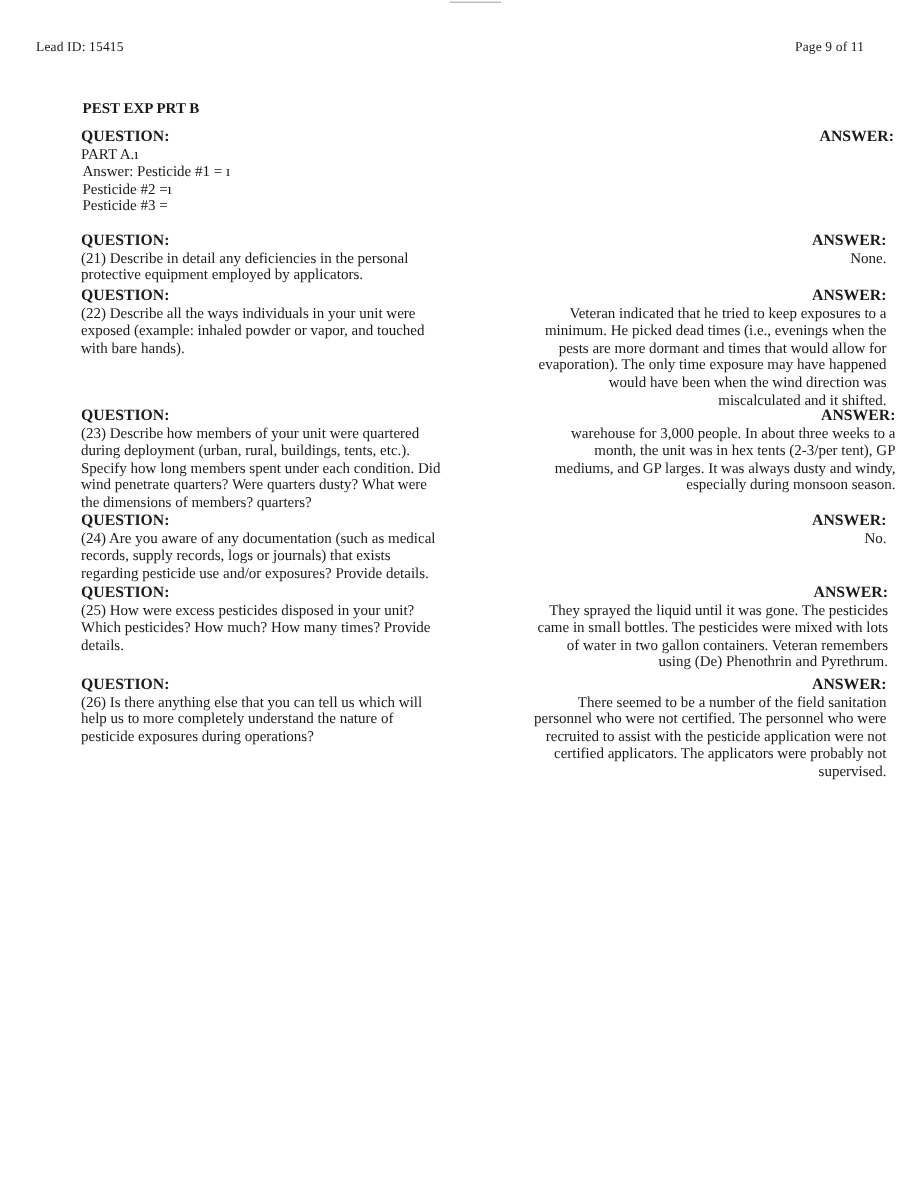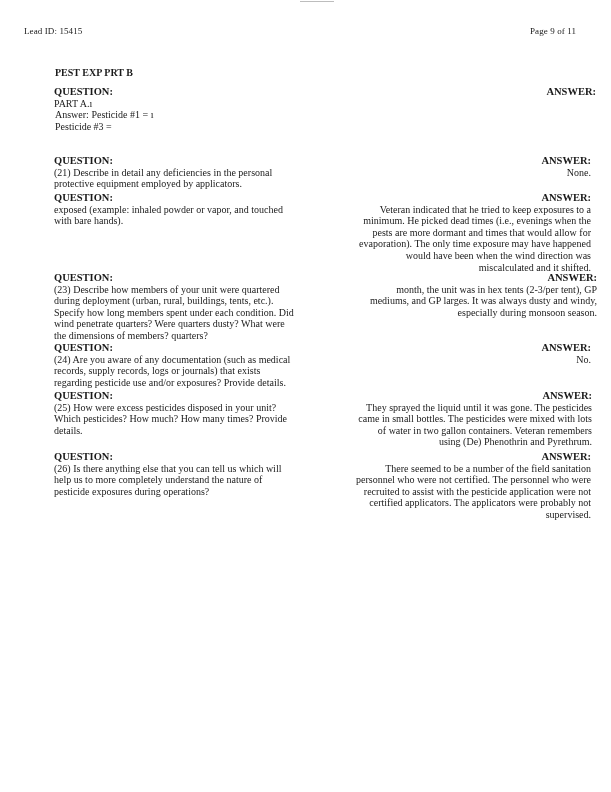--- a/index.html
+++ b/index.html
@@ -37,38 +37,40 @@
 
 <div class="hdr left">Lead ID: 15415</div>
 <div class="hdr right">Page   9 of 11</div>
 
 <div class="section-title">PEST EXP PRT B</div>
 
 <div class="blk q" style="top:86px;">
   <div class="lbl">QUESTION:</div>
   <div class="line">PART A.ı</div>
   <div class="line indent"> Answer:  Pesticide #1 = ı</div>
+  <div class="line indent"> Pesticide #2 =ı</div>
   <div class="line indent"> Pesticide #3 =</div>
 </div>
 <div class="blk a" style="top:86px; left:306px;">
   <div class="lbl">ANSWER:</div>
 </div>
 
 <div class="blk q" style="top:155px;">
   <div class="lbl">QUESTION:</div>
   <div class="line">(21)  Describe in detail any deficiencies in the personal</div>
   <div class="line">protective equipment employed by applicators.</div>
 </div>
 <div class="blk a" style="top:155px;">
   <div class="lbl" style="padding-left:5px;">ANSWER:</div>
   <div class="line">None.</div>
 </div>
 
 <div class="blk q" style="top:192px;">
   <div class="lbl">QUESTION:</div>
+  <div class="line">(22)  Describe all the ways individuals in your unit were</div>
   <div class="line">exposed (example: inhaled powder or vapor, and touched</div>
   <div class="line">with bare hands).</div>
 </div>
 <div class="blk a" style="top:192px;">
   <div class="lbl" style="padding-left:5px;">ANSWER:</div>
   <div class="line">Veteran indicated that he tried to keep exposures to a</div>
   <div class="line">minimum.  He picked dead times (i.e., evenings when the</div>
   <div class="line">pests are more dormant and times that would allow for</div>
   <div class="line">evaporation).  The only time exposure may have happened</div>
   <div class="line">would have been when the wind direction was</div>
@@ -78,20 +80,21 @@
 <div class="blk q" style="top:272px;">
   <div class="lbl">QUESTION:</div>
   <div class="line">(23)  Describe how members of your unit were quartered</div>
   <div class="line">during deployment (urban, rural, buildings, tents, etc.).</div>
   <div class="line">Specify how long members spent under each condition.  Did</div>
   <div class="line">wind penetrate quarters?  Were quarters dusty?  What were</div>
   <div class="line">the dimensions of members? quarters?</div>
 </div>
 <div class="blk a" style="top:272px; left:307px;">
   <div class="lbl" style="padding-left:5px;">ANSWER:</div>
+  <div class="line" style="padding-left:5px;">warehouse for 3,000 people.  In about three weeks to a</div>
   <div class="line" style="padding-left:5px;">month, the unit was in hex tents (2-3/per tent), GP</div>
   <div class="line" style="padding-left:5px;">mediums, and GP larges.  It was always dusty and windy,</div>
   <div class="line" style="padding-left:5px;">especially during monsoon season.</div>
 </div>
 
 <div class="blk q" style="top:342px;">
   <div class="lbl">QUESTION:</div>
   <div class="line">(24)  Are you aware of any documentation (such as medical</div>
   <div class="line">records, supply records, logs or journals) that exists</div>
   <div class="line">regarding pesticide use and/or exposures?  Provide details.</div>

